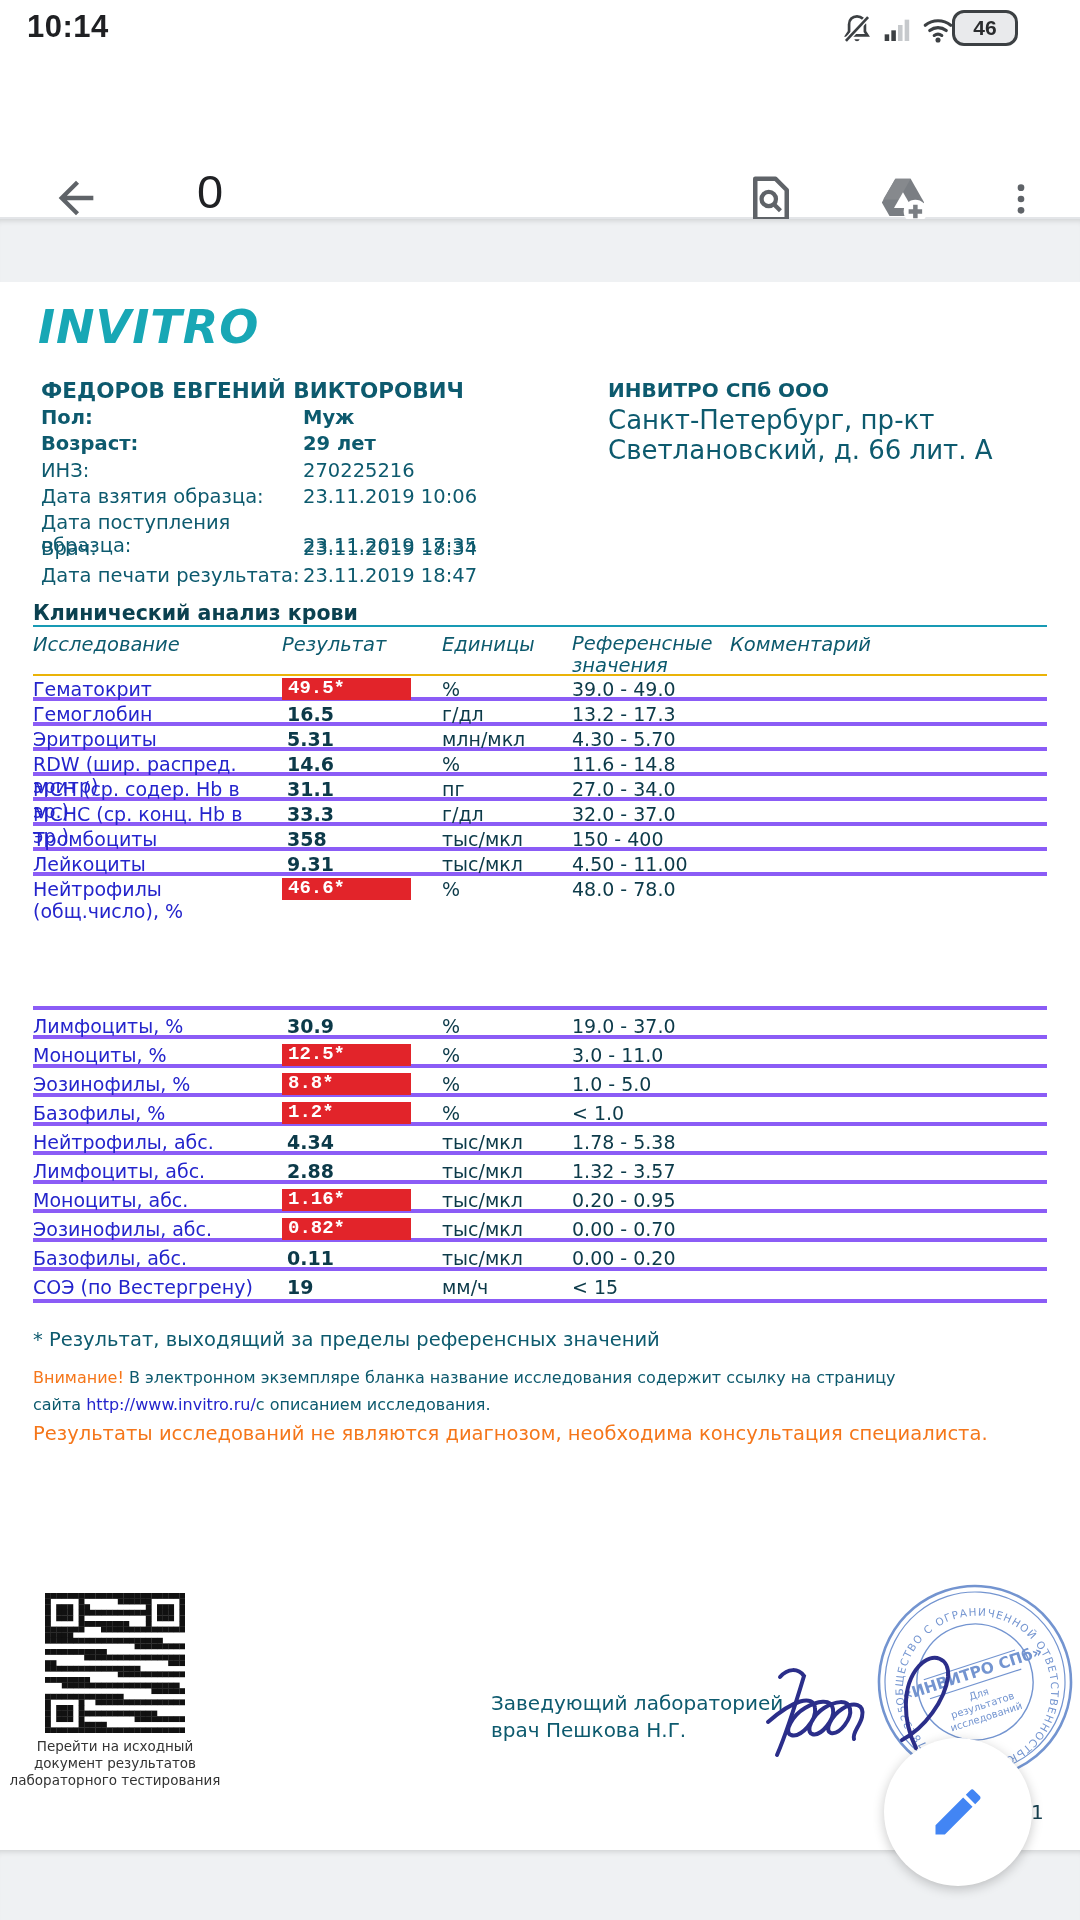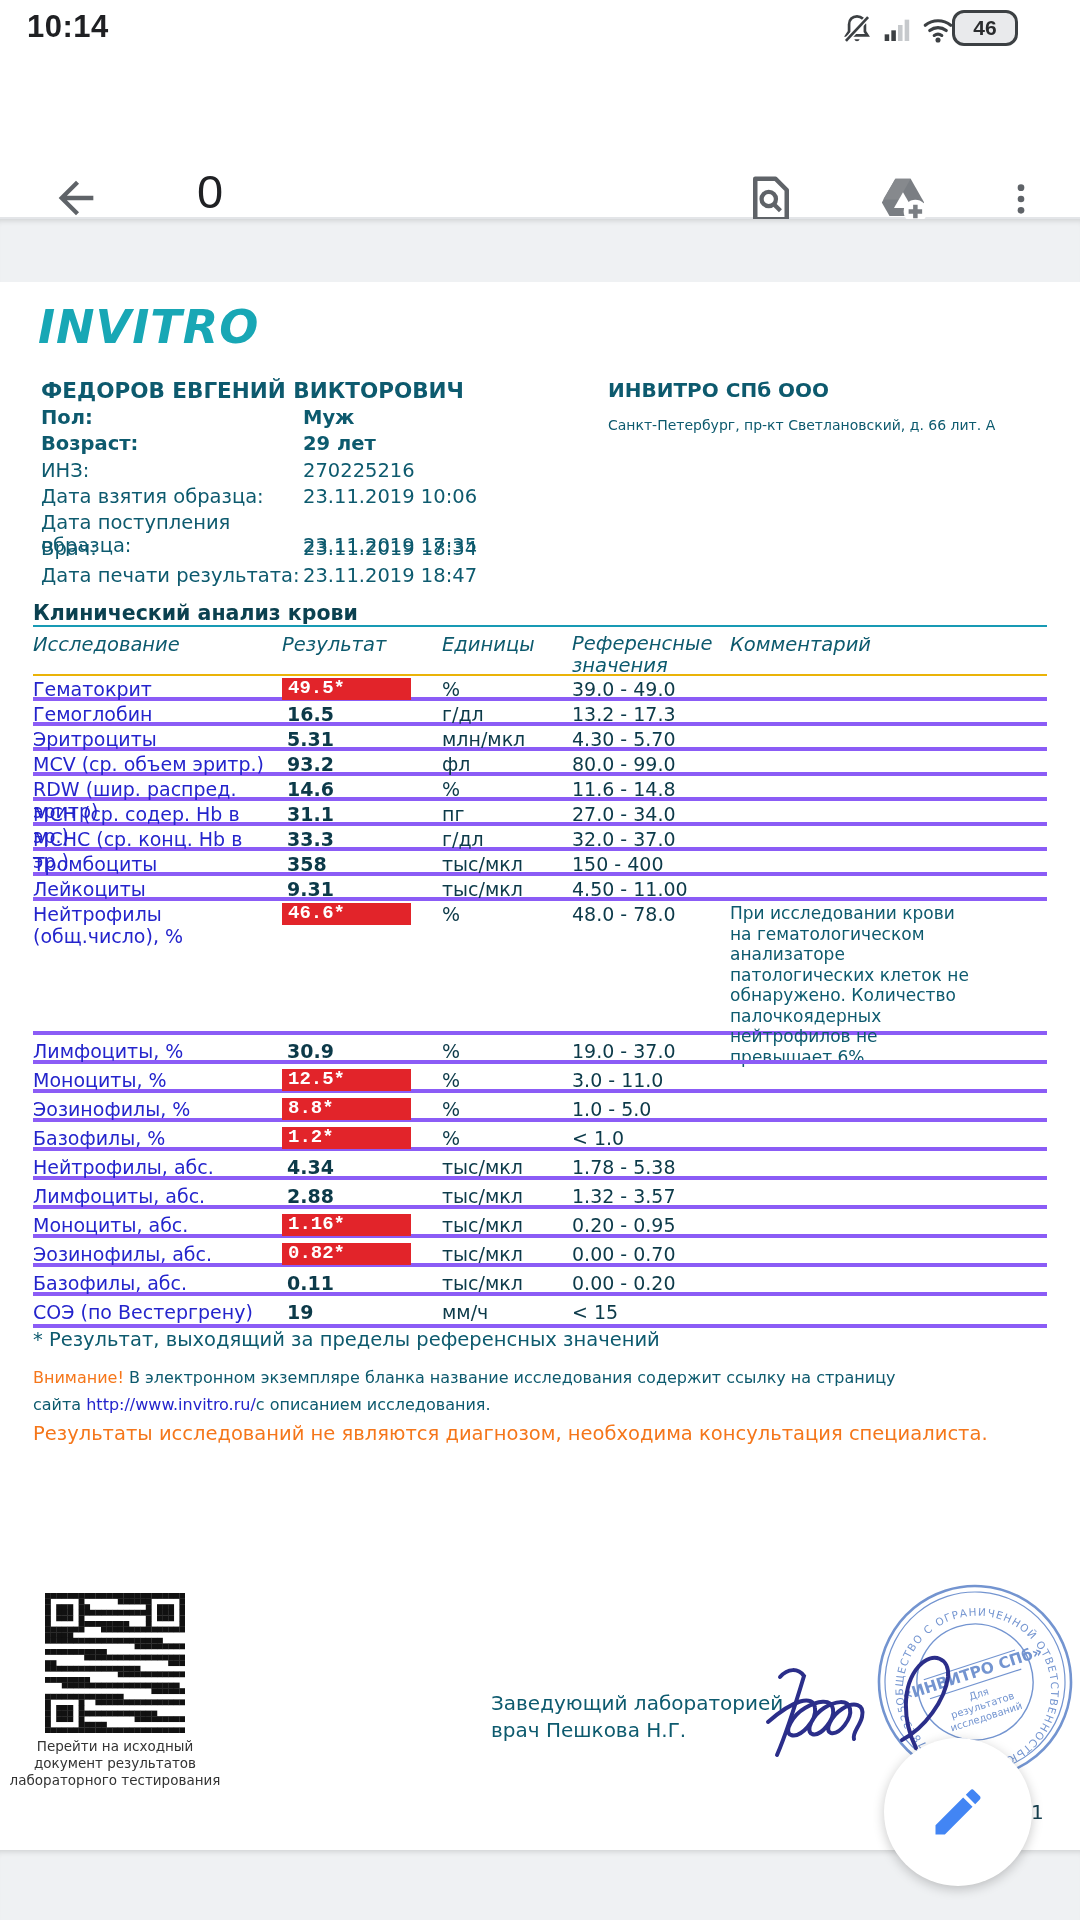--- a/index.html
+++ b/index.html
@@ -24,22 +24,22 @@
   .gapband{position:absolute;left:0;top:219px;width:1080px;height:63px;background:#eff1f3;
            box-shadow:inset 0 6px 6px -5px rgba(0,0,0,.16);}
   .bottomband{position:absolute;left:0;top:1850px;width:1080px;height:70px;background:#eff1f3;
            box-shadow:inset 0 6px 6px -5px rgba(0,0,0,.16);}
   
   .page{position:absolute;left:0;top:282px;width:1080px;height:1787px;background:#fff;color:#0d5a6e;}
   .logo{position:absolute;left:38px;top:18px;font-size:46px;font-weight:800;font-style:italic;
         color:#18a7b5;letter-spacing:1px;}
   .pname{position:absolute;left:41px;top:96px;font-size:21.5px;font-weight:700;color:#0d5a6e;}
   .orgblock{position:absolute;left:608px;top:96px;width:460px;color:#0d5a6e;}
-  .orgname{font-size:20px;font-weight:700;margin-bottom:15px;}
-  .orgaddr{font-size:14px;}
+  .orgname{font-size:20px;font-weight:700;margin-bottom:3px;}
+  .orgaddr{font-size:26px;}
   .infogrid{position:absolute;left:41px;top:124px;font-size:19.5px;color:#0d5a6e;}
   .inforow{height:26.3px;}
   .inforow .il{display:inline-block;width:262px;}
   .inforow.b{font-weight:700;}
   .sectitle{position:absolute;left:33px;top:319px;font-size:20.5px;font-weight:700;color:#0b4150;}
   
   .rtable{position:absolute;left:33px;top:343px;width:1014px;border-top:2px solid #189ab4;}
   .thead{position:relative;height:49px;border-bottom:2px solid #eab308;box-sizing:border-box;
          font-size:19.5px;color:#0d5a6e;font-style:italic;}
   .thead span{position:absolute;top:6px;}
@@ -175,26 +175,20 @@
             <span class="tunit">г/дл</span>
             <span class="tref">13.2 - 17.3</span>
           </div>
           <div class="trow">
             <a class="tname">Эритроциты</a>
             <span class="tres">5.31</span>
             <span class="tunit">млн/мкл</span>
             <span class="tref">4.30 - 5.70</span>
           </div>
           <div class="trow">
-            <a class="tname">MCV (ср. объем эритр.)</a>
-            <span class="tres">93.2</span>
-            <span class="tunit">фл</span>
-            <span class="tref">80.0 - 99.0</span>
-          </div>
-          <div class="trow">
             <a class="tname">RDW (шир. распред. эритр)</a>
             <span class="tres">14.6</span>
             <span class="tunit">%</span>
             <span class="tref">11.6 - 14.8</span>
           </div>
           <div class="trow">
             <a class="tname">MCH (ср. содер. Hb в эр.)</a>
             <span class="tres">31.1</span>
             <span class="tunit">пг</span>
             <span class="tref">27.0 - 34.0</span>
@@ -215,21 +209,20 @@
             <a class="tname">Лейкоциты</a>
             <span class="tres">9.31</span>
             <span class="tunit">тыс/мкл</span>
             <span class="tref">4.50 - 11.00</span>
           </div>
           <div class="trow tall">
             <a class="tname">Нейтрофилы (общ.число), %</a>
             <span class="tres flag">46.6*</span>
             <span class="tunit">%</span>
             <span class="tref">48.0 - 78.0</span>
-            <span class="tcom">При исследовании крови на гематологическом анализаторе патологических клеток не обнаружено. Количество палочкоядерных нейтрофилов не превышает 6%</span>
           </div>
           <div class="trow lower">
             <a class="tname">Лимфоциты, %</a>
             <span class="tres">30.9</span>
             <span class="tunit">%</span>
             <span class="tref">19.0 - 37.0</span>
           </div>
           <div class="trow lower">
             <a class="tname">Моноциты, %</a>
             <span class="tres flag">12.5*</span>

